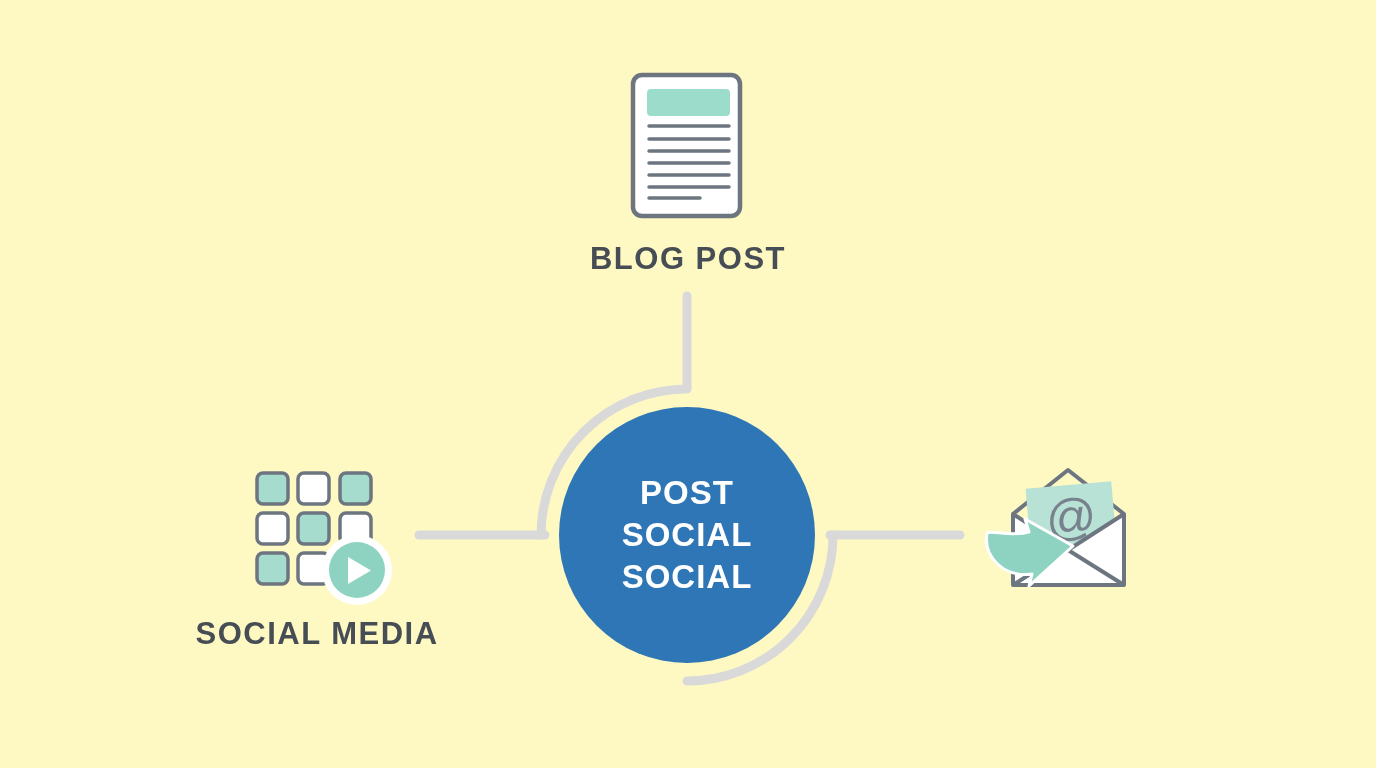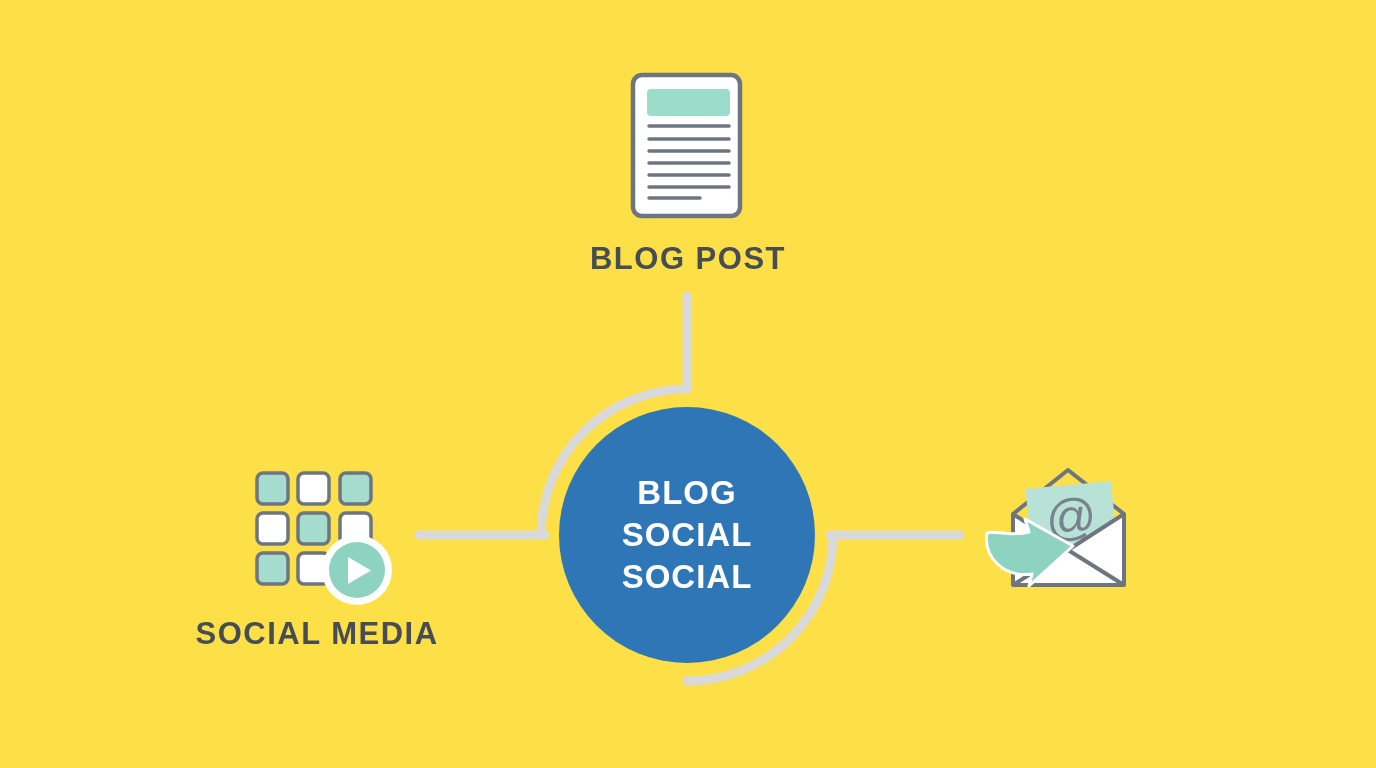--- a/index.html
+++ b/index.html
@@ -1,20 +1,20 @@
 <!DOCTYPE html>
 <html><head>
 <meta charset="utf-8">
 <style>
   html,body{margin:0;padding:0;background:#ffffff;}
   .canvas{
     position:relative;
     width:1376px;
     height:768px;
-    background:#fde047;
+    background:#fef9c3;
     overflow:hidden;
     font-family:"Liberation Sans", sans-serif;
   }
   .node-label{
     position:absolute;
     transform:translateX(-50%);
     font-weight:bold;
     font-size:31px;
     letter-spacing:1.5px;
     color:#474d54;
@@ -75,21 +75,21 @@
       <line x1="24" y1="108" x2="104" y2="108"></line>
       <line x1="24" y1="120" x2="104" y2="120"></line>
       <line x1="24" y1="131" x2="75" y2="131"></line>
     </g>
   </svg>
 
   <div id="label-blog" class="node-label">BLOG POST</div>
 
   <div class="pillar">
     <div class="pillar-text">
-      <span>BLOG</span>
+      <span>POST</span>
       <span>SOCIAL</span>
       <span>SOCIAL</span>
     </div>
   </div>
 
   <svg class="icon-svg" style="left:240px;top:455px;" width="160" height="150" viewBox="0 0 160 150">
     <g stroke="#6d7680" stroke-width="3.5">
       <rect x="17" y="18" width="31" height="31" rx="6" fill="#a5dccd"></rect>
       <rect x="58" y="18" width="31" height="31" rx="6" fill="#ffffff"></rect>
       <rect x="100" y="18" width="31" height="31" rx="6" fill="#a5dccd"></rect>

